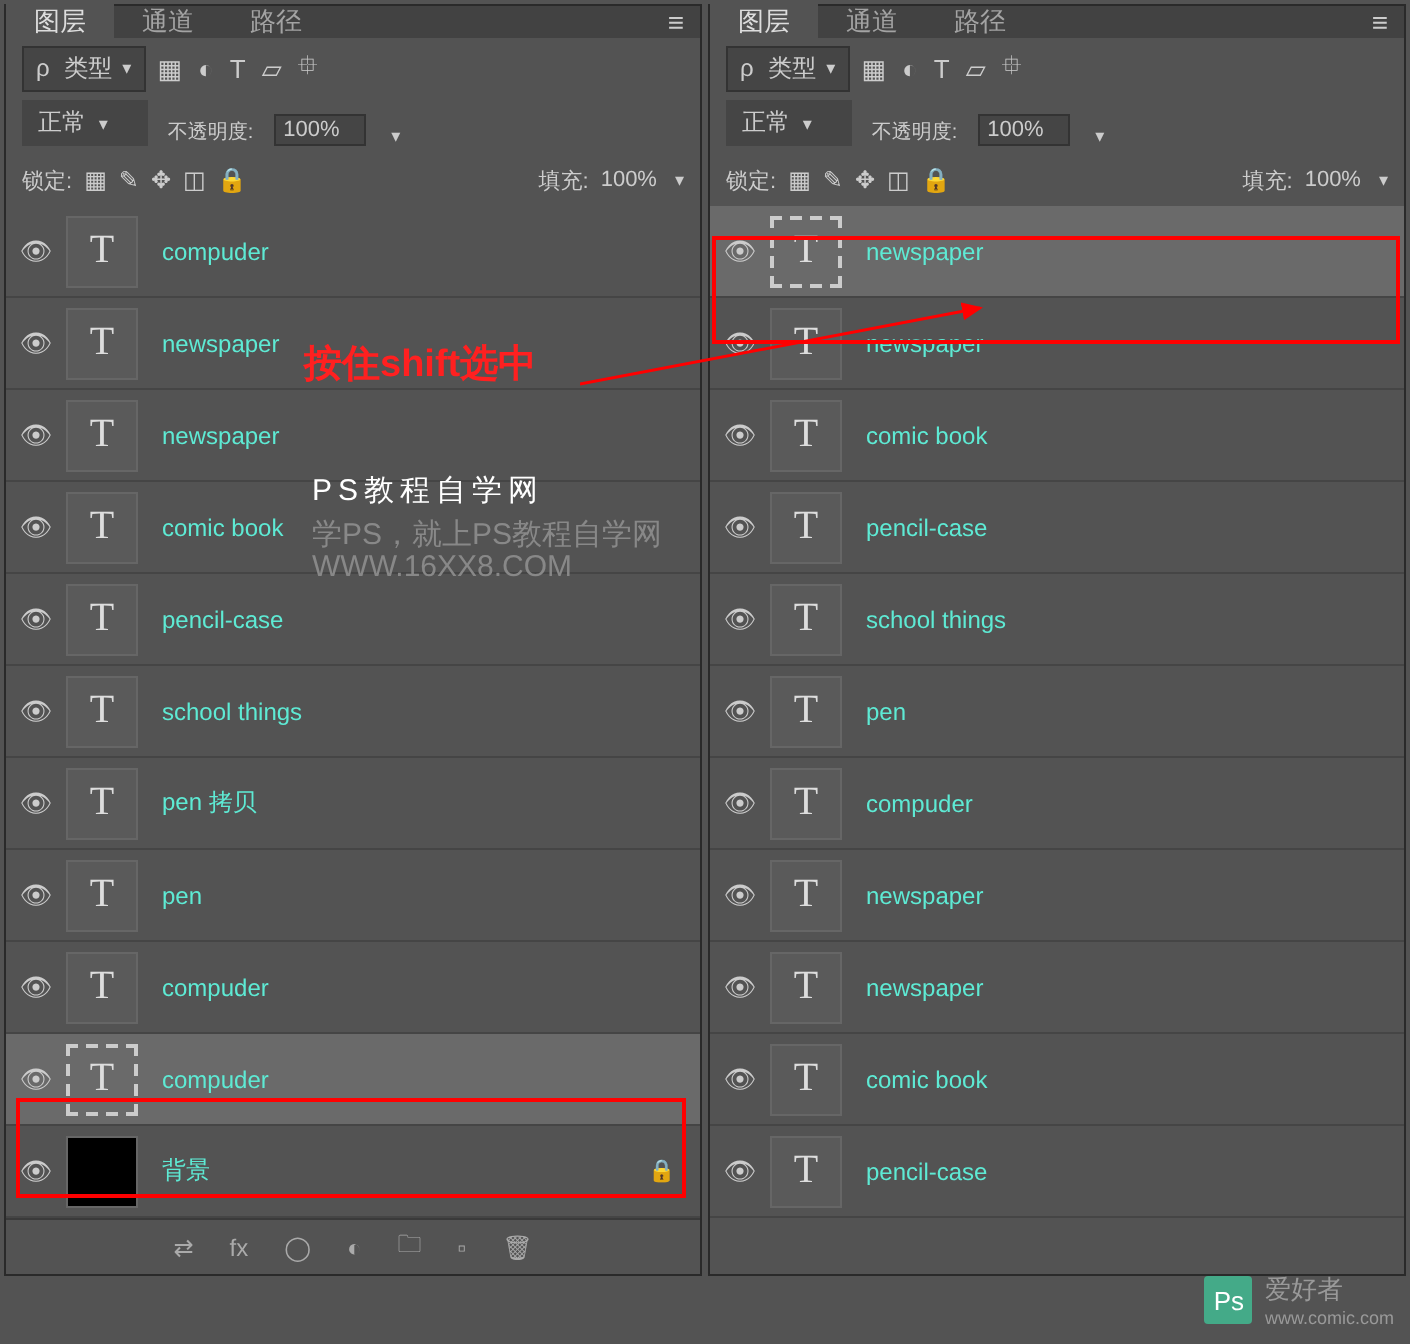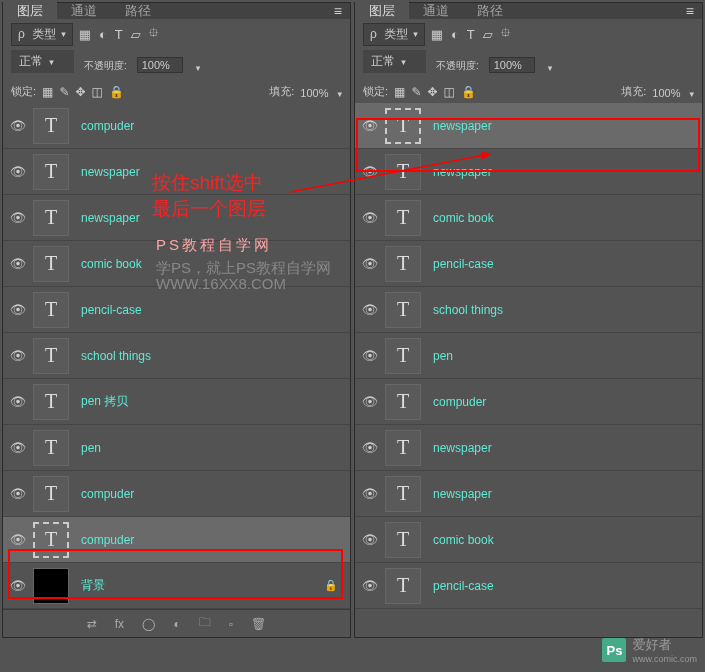--- a/index.html
+++ b/index.html
@@ -11,40 +11,40 @@
 .tab.active{background:#535353;color:#ddd}
 .menu-icon{margin-left:auto;margin-right:8px;color:#ccc;font-size:14px}
 .toolbar{display:flex;align-items:center;padding:4px 8px;gap:6px;height:30px}
 .filter-sel{display:flex;align-items:center;gap:2px;background:#454545;border:1px solid #333;padding:2px 6px;color:#ccc;font-size:12px}
 .tb-icons{display:flex;gap:8px;color:#ccc;font-size:13px;align-items:center}
 .tb-icons span{cursor:pointer}
 .row2{display:flex;align-items:flex-end;padding:4px 8px;gap:10px;height:28px;color:#ccc;font-size:12px}
 .row2 .sel2{background:#454545;border:none;color:#ccc;padding:3px 20px 3px 8px;position:relative;font-size:12px}
 .row2 .lbl{font-size:10px}
 .row2 .pct{background:#454545;border:1px solid #333;padding:1px 4px;width:46px;font-size:11px;color:#ccc}
-.row3{display:flex;align-items:flex-end;padding:4px 8px;gap:6px;height:26px;color:#ccc;font-size:11px}
+.row3{display:flex;align-items:center;padding:4px 8px;gap:6px;height:26px;color:#ccc;font-size:11px}
 .row3 .lock-icons{display:flex;gap:6px;align-items:center}
 .row3 .lock-icons span{font-size:12px}
 .layers{background:#535353}
 .layer{display:flex;align-items:center;height:46px;border-bottom:1px solid #454545;position:relative}
 .eye{width:30px;text-align:center;color:#ccc;font-size:13px}
 .thumb{width:36px;height:36px;display:flex;align-items:center;justify-content:center;background:#5a5a5a;border:1px solid #666;margin-right:12px;color:#ddd;font-size:20px;font-family:Georgia,serif}
 .thumb.bg{background:#000}
 .layer.selected{background:#6a6a6a}
 .layer.selected .thumb{border:2px dashed #ccc;background:#6a6a6a}
 .lname{color:#5eead4;font-size:12px}
 .lock-end{margin-left:auto;margin-right:12px;color:#ccc;font-size:11px}
 .bottom-bar{display:flex;justify-content:center;align-items:center;gap:18px;height:28px;color:#aaa;font-size:12px;border-top:1px solid #3a3a3a}
 .redbox1{position:absolute;border:2px solid red;left:8px;top:549px;width:335px;height:50px;pointer-events:none}
 .redbox2{position:absolute;border:2px solid red;left:356px;top:118px;width:344px;height:54px;pointer-events:none}
-.redtext{position:absolute;left:152px;top:170px;color:#ff2020;font-size:19px;line-height:26px;font-weight:400;pointer-events:none}
-.watermark{position:absolute;left:156px;top:236px;color:#fca5a5;font-size:15px;letter-spacing:3px;pointer-events:none}
+.redtext{position:absolute;left:152px;top:170px;color:#ff2020;font-size:19px;line-height:26px;font-weight:700;pointer-events:none}
+.watermark{position:absolute;left:156px;top:236px;color:#ffffff;font-size:15px;letter-spacing:3px;pointer-events:none}
 .watermark2{position:absolute;left:156px;top:260px;color:#888;font-size:15px;pointer-events:none;line-height:16px}
 .wm-bottom{position:absolute;right:8px;bottom:8px;display:flex;align-items:center;gap:6px;color:#999;font-size:13px;pointer-events:none}
-.wm-logo{width:24px;height:24px;background:#4a8;border-radius:2px;display:flex;align-items:center;justify-content:center;color:#fff;font-size:13px;font-weight:bold}
+.wm-logo{width:24px;height:24px;background:#4a8;border-radius:2px;display:flex;align-items:center;justify-content:center;color:#fff;font-size:13px;font-weight:normal}
 .arrow-svg{position:absolute;left:290px;top:148px;pointer-events:none}
 .chev{font-size:9px;margin-left:3px}
 .layers2{max-height:545px;overflow:hidden}
 </style>
 </head>
 <body>
 
 <div class="container">
 
   <div class="panel">
@@ -253,21 +253,20 @@
 <svg class="arrow-svg" width="220" height="60">
   <defs>
       <marker id="ah" markerWidth="8" markerHeight="8" refX="6" refY="3" orient="auto">
         <path d="M0,0 L7,3 L0,6 Z" fill="red"></path>
       </marker>
     </defs>
   <line x1="0" y1="44" x2="200" y2="6" stroke="red" stroke-width="1.5" marker-end="url(#ah)"></line>
 </svg>
 <div class="redtext">
   <div>按住shift选中</div>
-  <div>最后一个图层</div>
 </div>
 <div class="watermark">PS教程自学网</div>
 <div class="watermark2">
   <div>学PS，就上PS教程自学网</div>
   <div>WWW.16XX8.COM</div>
 </div>
 <div class="wm-bottom">
   <div class="wm-logo">Ps</div>
   <div>
     <div>爱好者</div>

